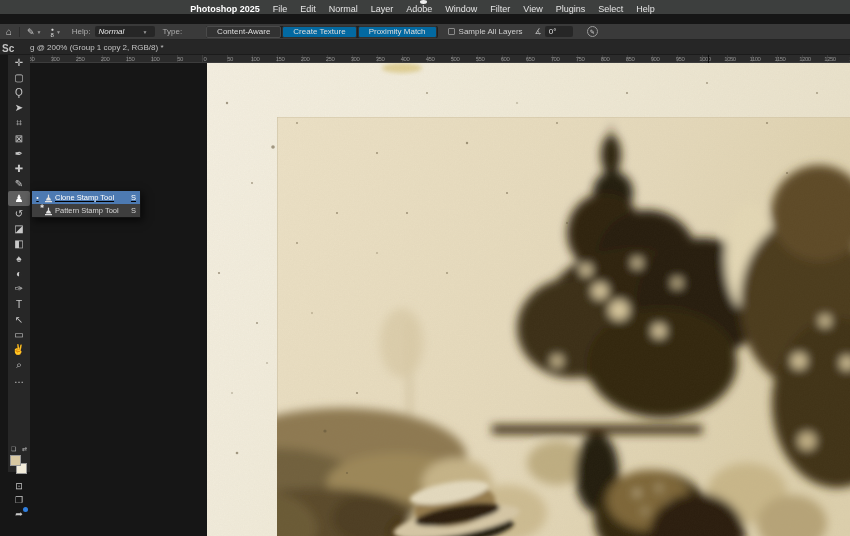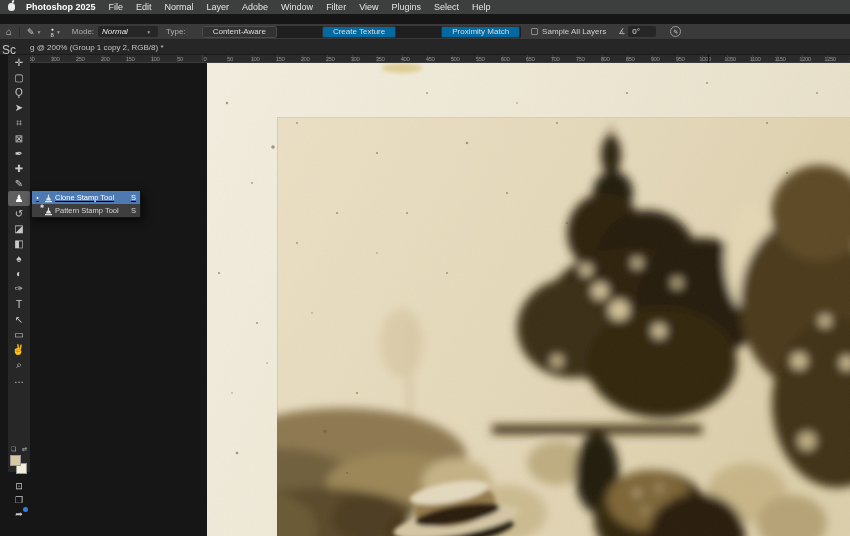--- a/index.html
+++ b/index.html
@@ -4,21 +4,21 @@
 <style>
   * { margin:0; padding:0; box-sizing:border-box; }
   html,body { background:#000; }
   #app {
     position:relative; width:850px; height:536px; overflow:hidden;
     background:#161616; font-family:"Liberation Sans", sans-serif;
     -webkit-font-smoothing:antialiased; user-select:none;
   }
   
   .menubar { position:absolute; left:0; top:0; width:850px; height:14px;
-    background:#3d3f3e; display:flex; align-items:center; padding-left:8px; z-index:30; }
+    background:#3d3f3e; display:flex; align-items:center; padding-left:8px; z-index:30;flex-direction:column; }
   .apple-icon { width:7px; height:8px; background:#ececec; border-radius:45% 45% 48% 48%;
     margin-right:11px; position:relative; }
   .apple-icon::after { content:""; position:absolute; right:1px; top:-3px; width:2px; height:3px;
     background:#ececec; border-radius:50%; transform:rotate(30deg); }
   .menu-item { color:#e4e4e4; font-size:9px; margin-right:13px; white-space:nowrap; }
   .menu-item.bold { font-weight:bold; color:#fff; }
   
   .titlebar { position:absolute; left:0; top:14px; width:850px; height:10px; background:#303030; z-index:29; }
   .traffic { position:absolute; top:1px; width:8px; height:8px; border-radius:50%; }
   .traffic.yellow { left:3px; } .traffic.green { left:18px; }
@@ -30,35 +30,35 @@
   .ob-ico { color:#cfcfcf; font-size:9px; line-height:16px; }
   .home { margin-left:6px; font-size:10px; }
   .ob-sep { width:1px; height:10px; background:#2b2b2b; margin:0 7px; }
   .chev { font-size:5px; color:#9a9a9a; margin:0 3px 0 2px; }
   .brushwidget { display:flex; flex-direction:column; align-items:center; line-height:4px; margin-left:6px; }
   .brushwidget .dot { color:#ddd; font-size:5px; }
   .brushwidget .num { color:#ddd; font-size:6px; margin-top:2px; }
   .ob-label { margin:0 4px 0 8px; color:#aeaeae; }
   .mode-select { width:60px; height:11px; background:#262626; border-radius:2px; color:#e6e6e6;
     display:flex; align-items:center; padding:0 4px; justify-content:space-between;font-style:italic; }
-  .segwrap { display:flex; margin-left:12px; background:#1f1f1f; border-radius:2px;gap:44px; }
+  .segwrap { display:flex; margin-left:20px; background:#1f1f1f; border-radius:2px; }
   .seg { height:12px; padding:0 10px; display:flex; align-items:center; color:#dedede;
     background:#0369a1; border:1px solid #303030; border-radius:2px; margin-right:1px; white-space:nowrap; }
   .seg.active { background:#323232; border-color:#4a4a4a; }
   .checkbox { width:7px; height:7px; border:1px solid #8a8a8a; border-radius:1px; margin:0 4px 0 10px; background:transparent; }
   .anglewrap { display:flex; align-items:center; margin-left:12px; }
   .angle-ico { font-size:8px; color:#b5b5b5; }
   .angle-field { width:28px; height:11px; background:#262626; border-radius:2px; color:#e2e2e2;
     display:flex; align-items:center; padding-left:4px; margin-left:3px; }
   .pressure { width:11px; height:11px; border:1px solid #9a9a9a; border-radius:50%; margin-left:14px;
     display:flex; align-items:center; justify-content:center; font-size:6px; color:#cfcfcf; }
   
   .tabbar { position:absolute; left:0; top:40px; width:850px; height:15px; background:#262626;
     border-bottom:1px solid #1b1b1b; z-index:27; }
-  .tab-frag { position:absolute; left:2px; top:3px; font-size:12px; color:#c4c4c4; }
+  .tab-frag { position:absolute; left:2px; top:3px; font-size:10px; color:#c4c4c4;font-weight:bold; }
   .tab-title { position:absolute; left:30px; top:3px; font-size:8px; color:#c4c4c4; white-space:nowrap; }
   
   .ruler { position:absolute; left:30px; top:55px; width:820px; height:8px; background:#2b2b2b;
     border-bottom:1px solid #3c3c3c; overflow:hidden; z-index:20;
     background-image:repeating-linear-gradient(90deg,#3e3e3e 0 1px,transparent 1px 25px);
     background-position:22px 0; }
   .ruler-label { position:absolute; top:0; width:20px; text-align:center; font-size:6px;
     color:#8f8f8f; line-height:8px; letter-spacing:-0.5px; }
   .ruler-marker { position:absolute; left:708px; top:55px; width:1px; height:8px; background:#0e0e0e; z-index:21; }
   
@@ -116,21 +116,21 @@
   <div class="optionsbar">
     <span class="ob-ico home">⌂</span>
     <span class="ob-sep"></span>
     <span class="ob-ico">✎</span>
     <span class="chev">▼</span>
     <span class="brushwidget">
       <span class="dot">●</span>
       <span class="num">8</span>
     </span>
     <span class="chev">▼</span>
-    <span class="ob-label">Mode:</span>
+    <span class="ob-label">Help:</span>
     <span class="mode-select">
       <span>Normal</span>
       <span class="chev">▼</span>
     </span>
     <span class="ob-label">Type:</span>
     <span class="segwrap">
 
     <span class="seg active">Content-Aware</span>
         <span class="seg">Create Texture</span>
         <span class="seg">Proximity Match</span>

